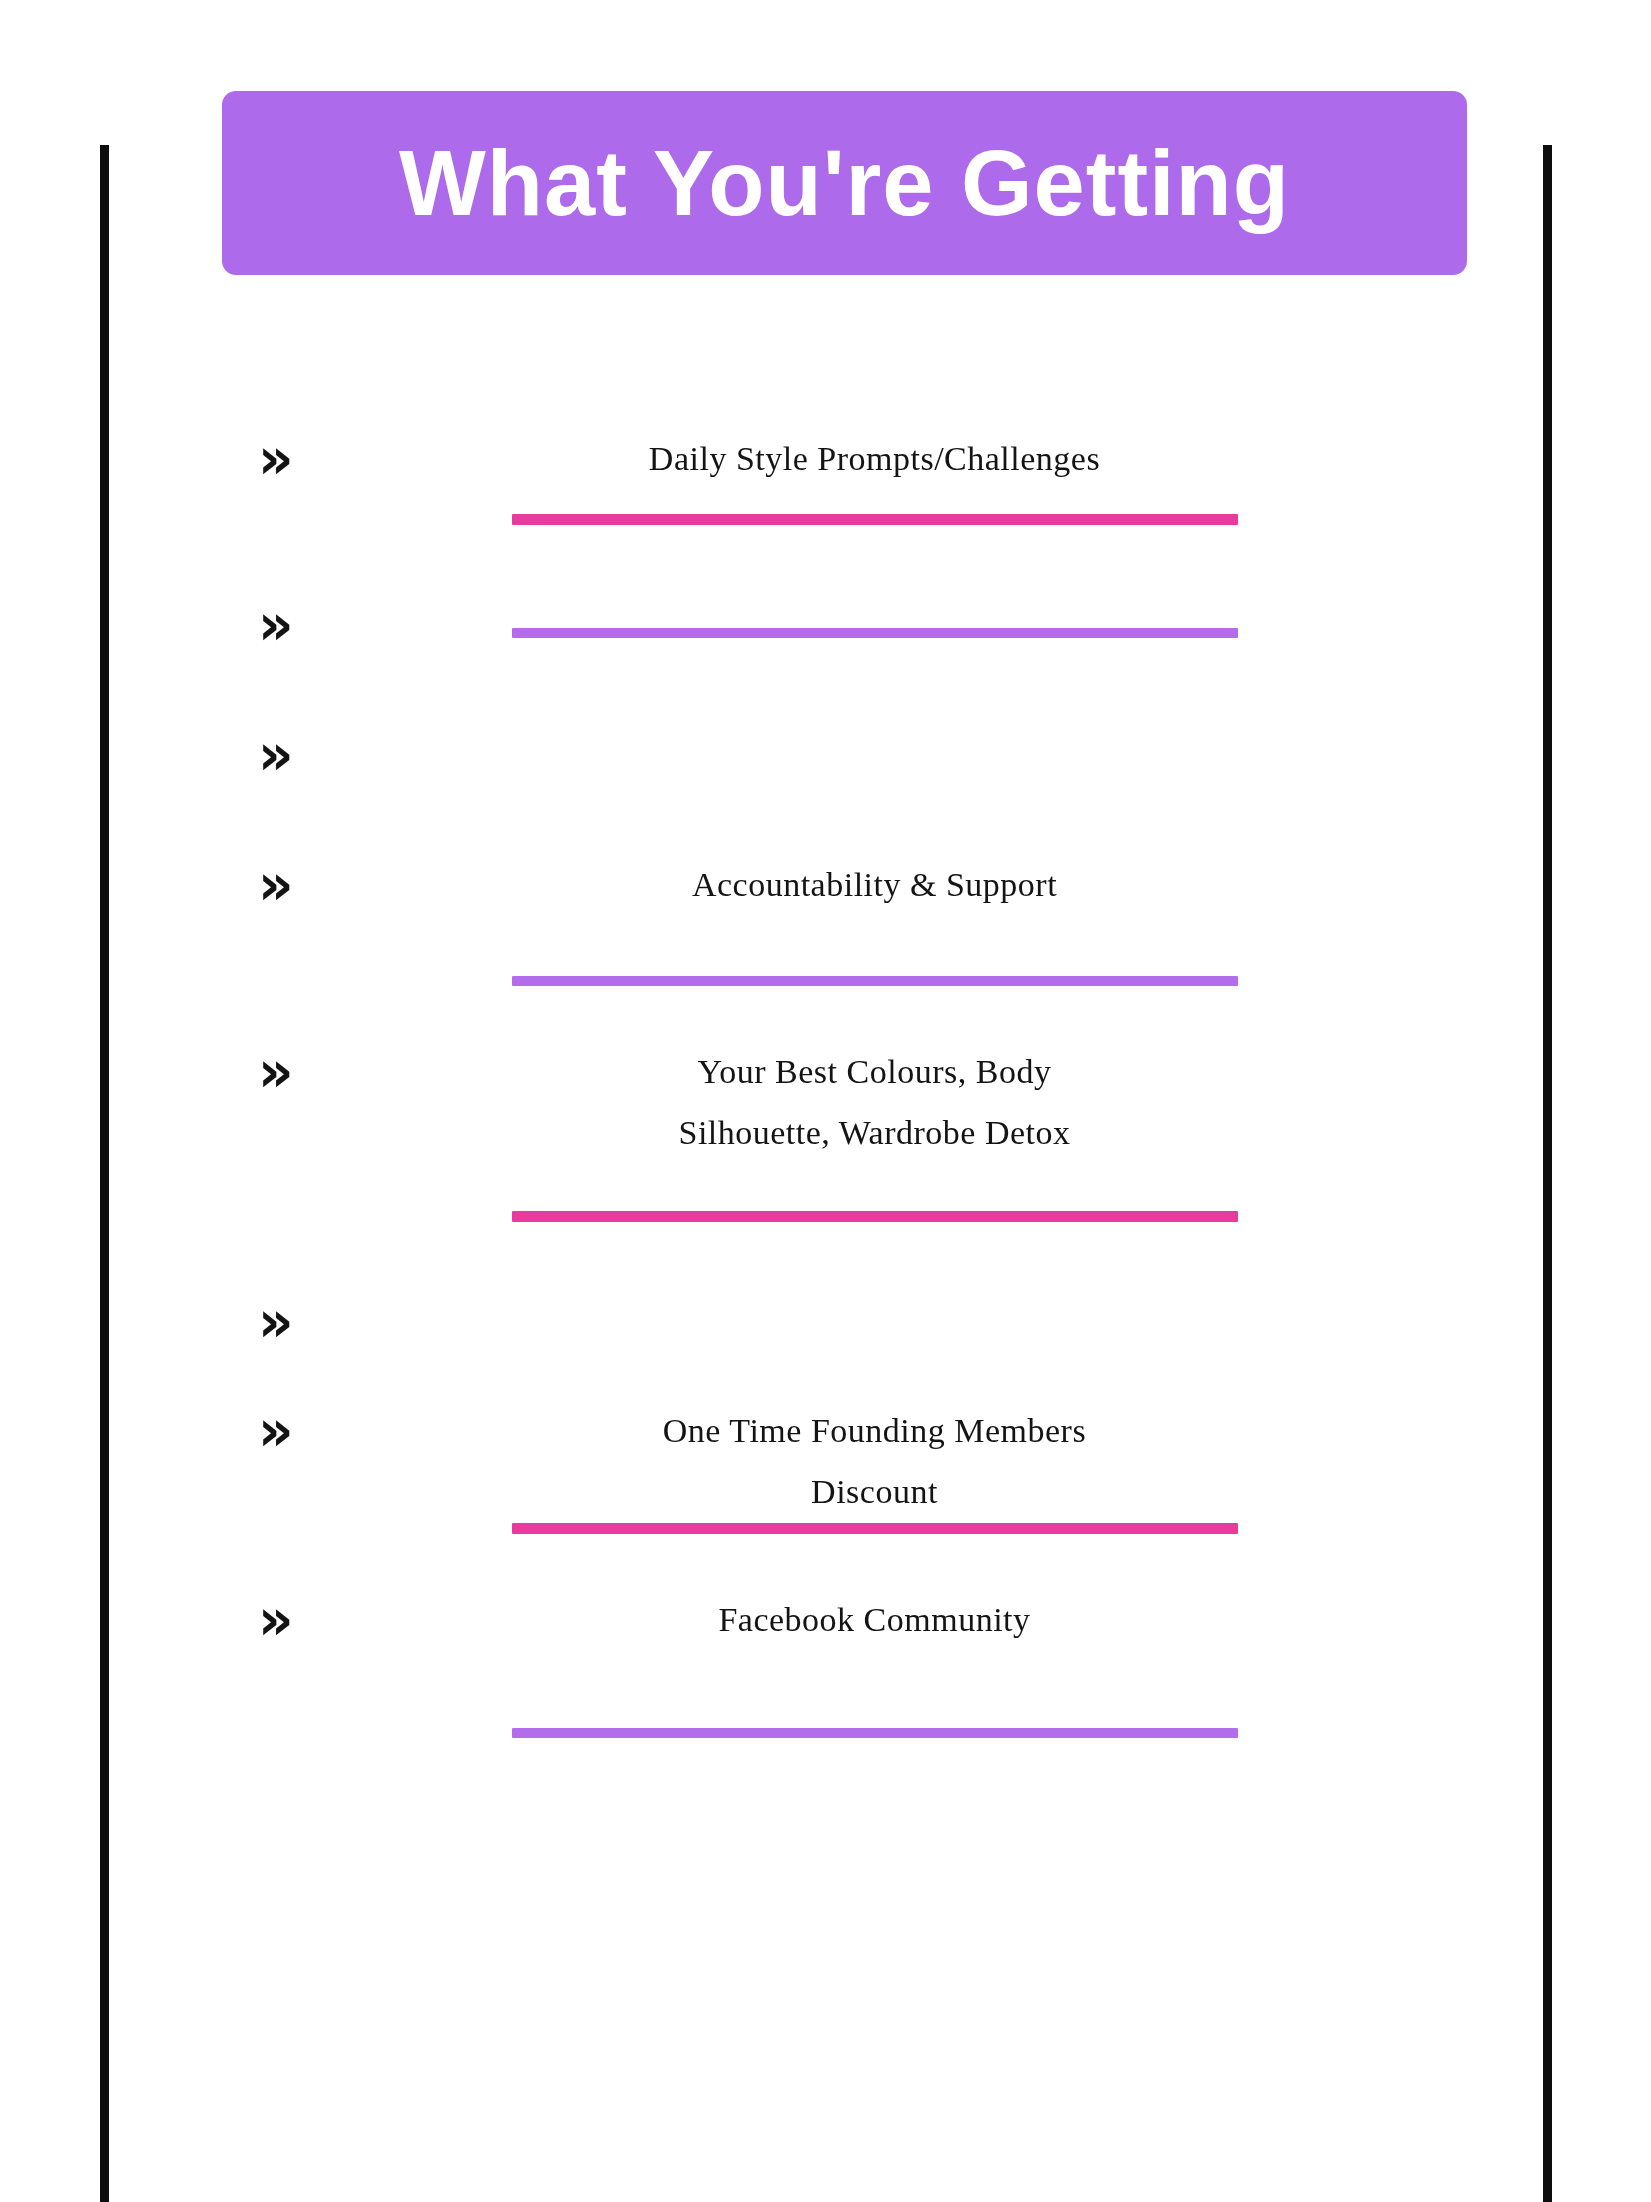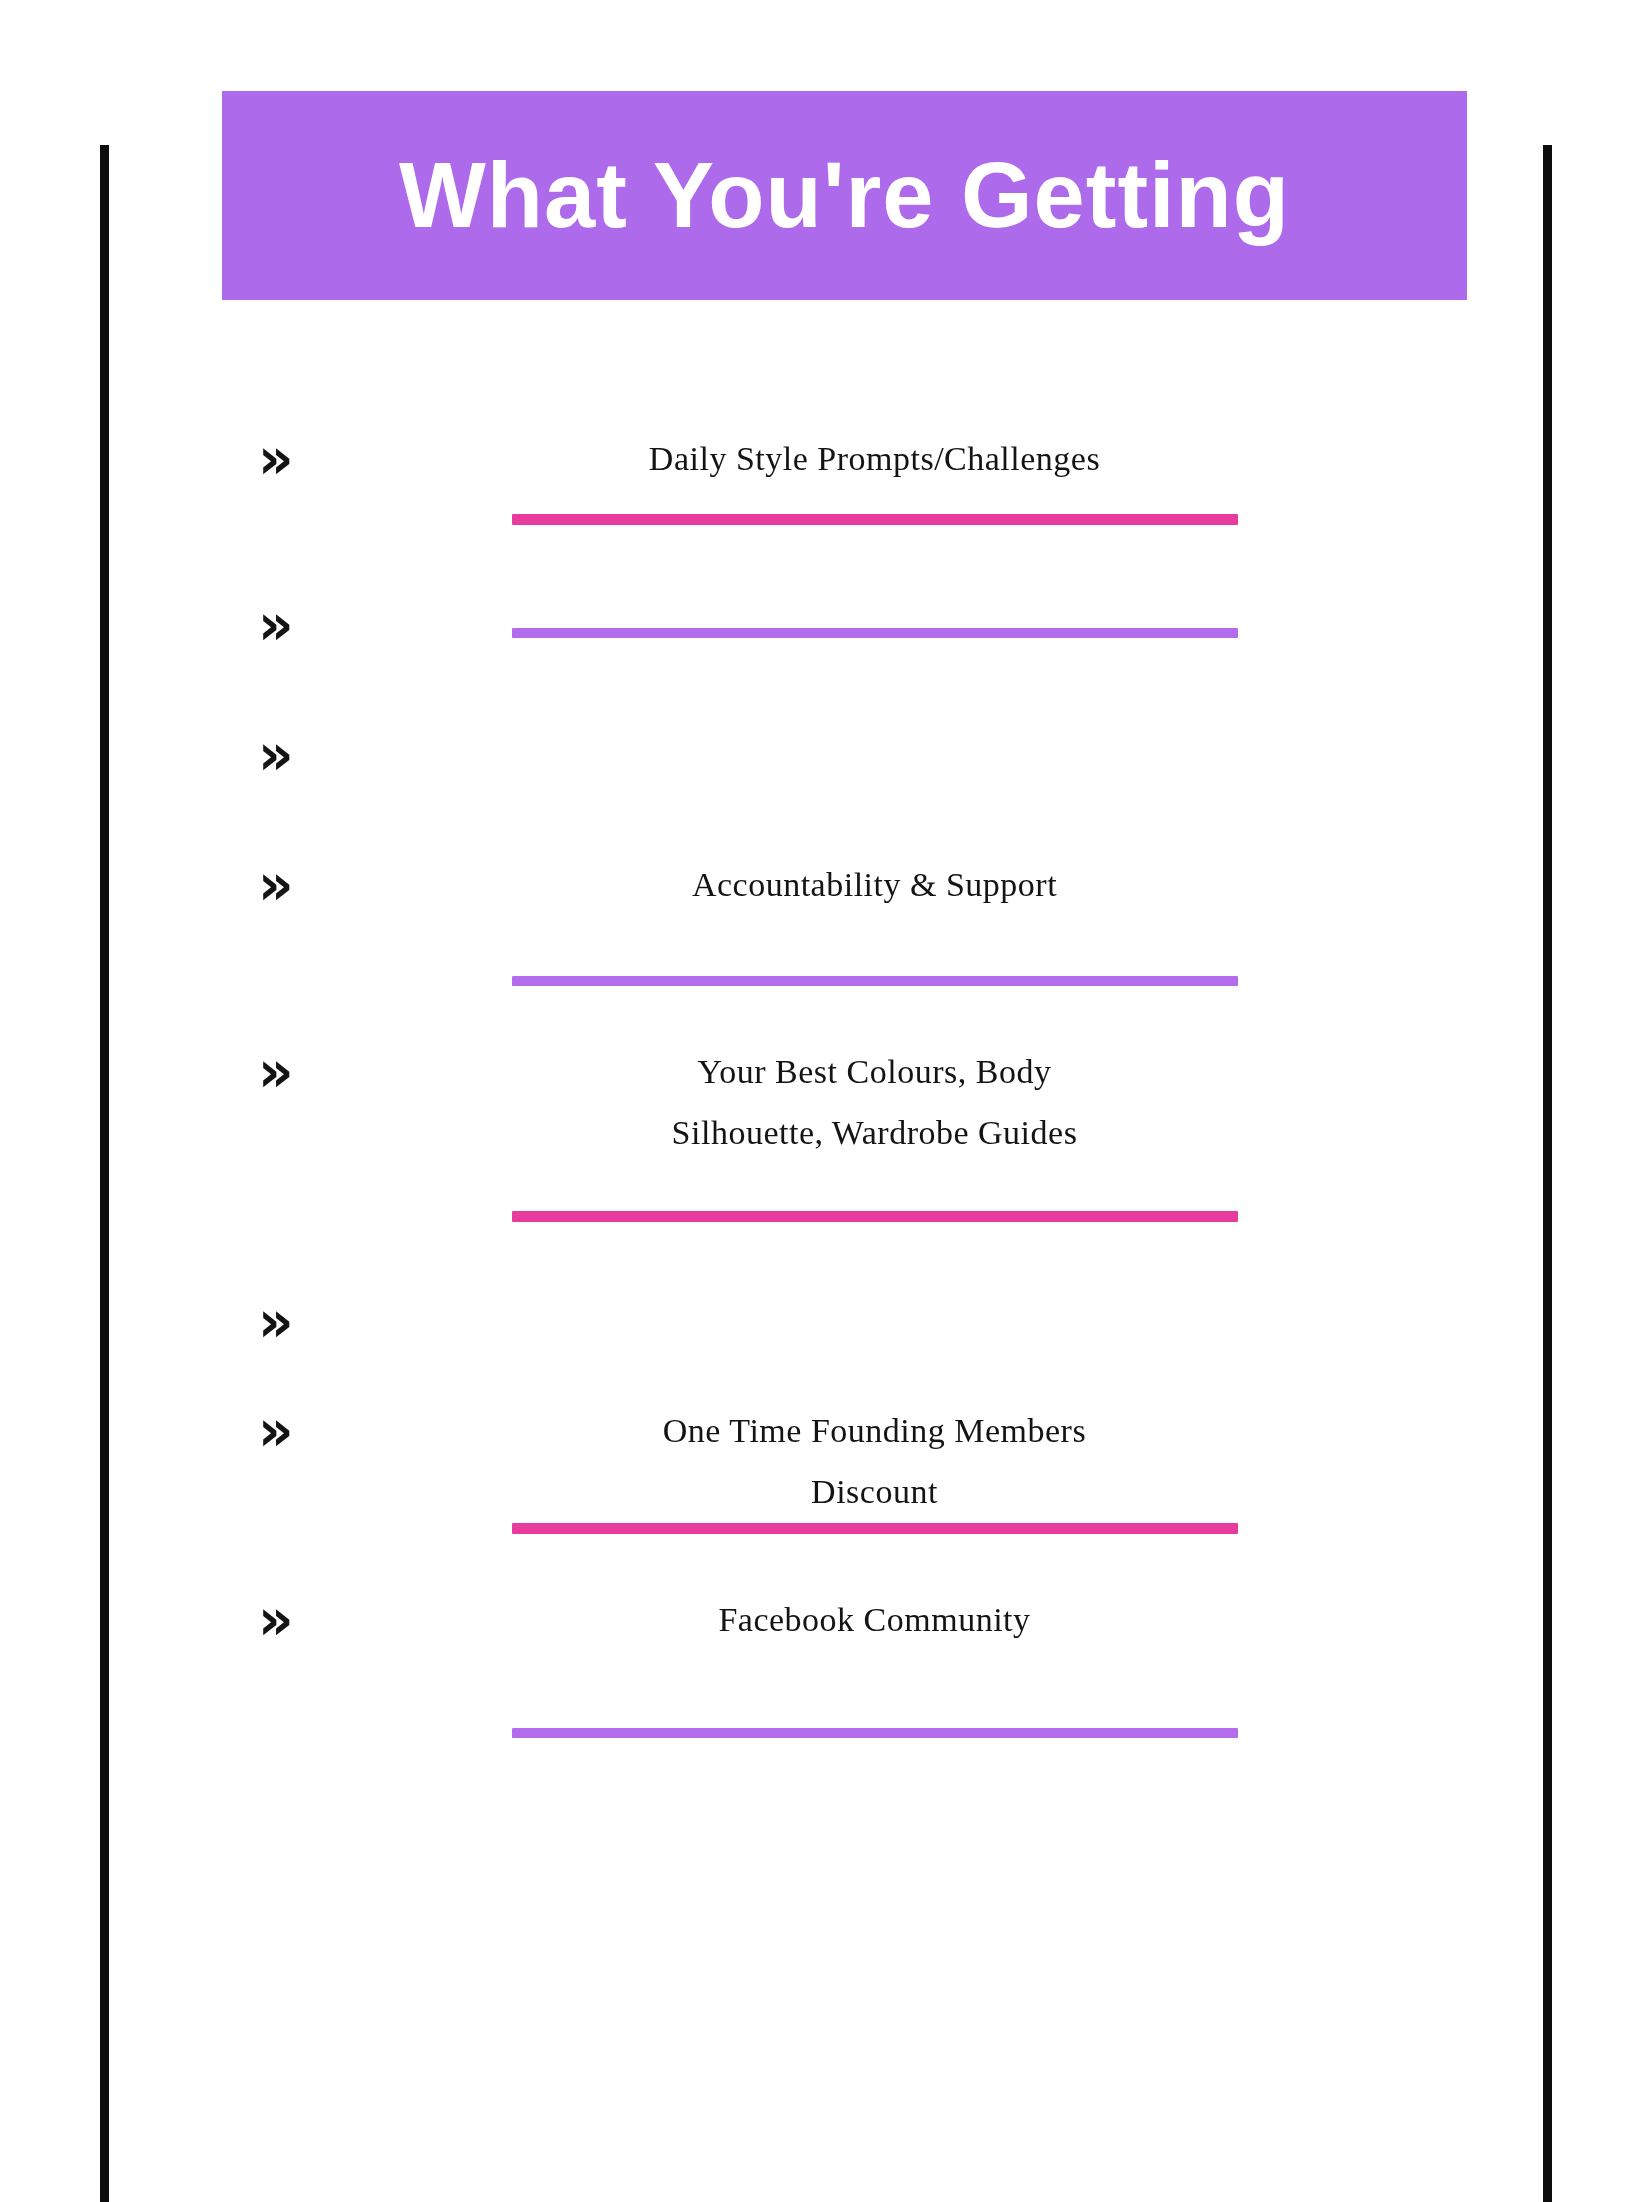--- a/index.html
+++ b/index.html
@@ -15,25 +15,26 @@
     top: 145px; bottom: 0;
     width: 8.6px;
     background: var(--edge-line, #0d0d0d);
   }
   .edge-line.left  { left: 100px; }
   .edge-line.right { left: 1543px; }
 
   .banner {
     position: absolute;
     left: 222px; top: 91px;
-    width: 1245px; height: 209px;
+    width: 1245px; height: 184px;
     background: var(--banner, #ad6beb);
     display: flex;
     align-items: center;
     justify-content: center;
+    border-radius: 14px;
   }
   .banner h1 {
     margin: 0;
     font-family: "Liberation Sans", sans-serif;
     font-weight: 700;
     font-size: 92px;
     letter-spacing: 1px;
     color: var(--title-text, #ffffff);
     white-space: nowrap;
   }
@@ -133,21 +134,21 @@
         </div>
       <div class="underline purple"></div>
     </div>
   </div>
 
   <div class="row">
     <span class="chevron">»</span>
     <div class="content">
       <div class="item-text">
           <div>Your Best Colours, Body</div>
-          <div>Silhouette, Wardrobe Guides</div>
+          <div>Silhouette, Wardrobe Detox</div>
         </div>
       <div class="underline pink"></div>
     </div>
   </div>
 
   <div class="row">
     <span class="chevron">»</span>
   </div>
 
   <div class="row">

